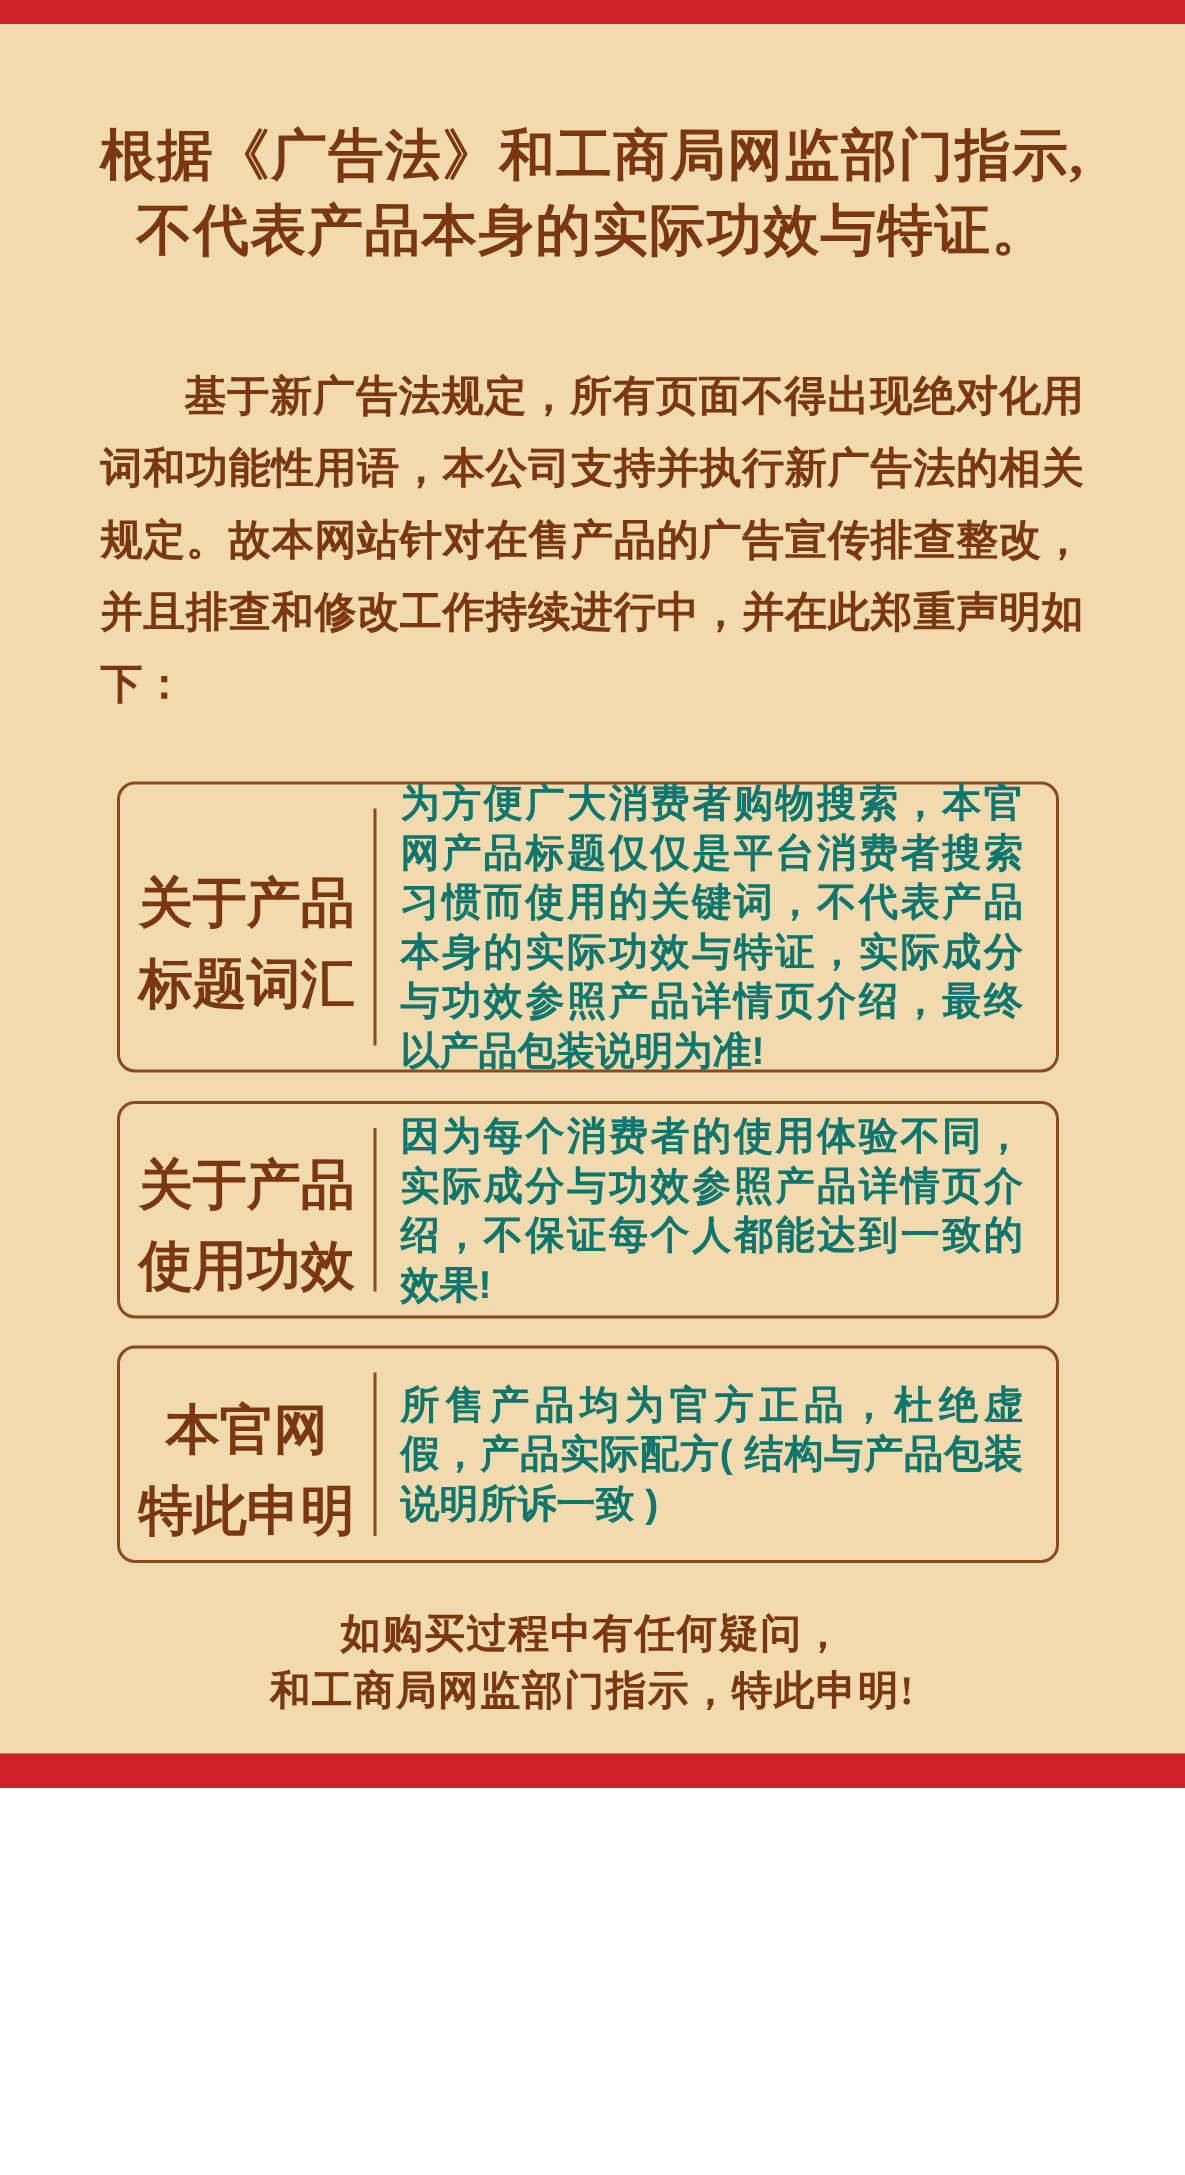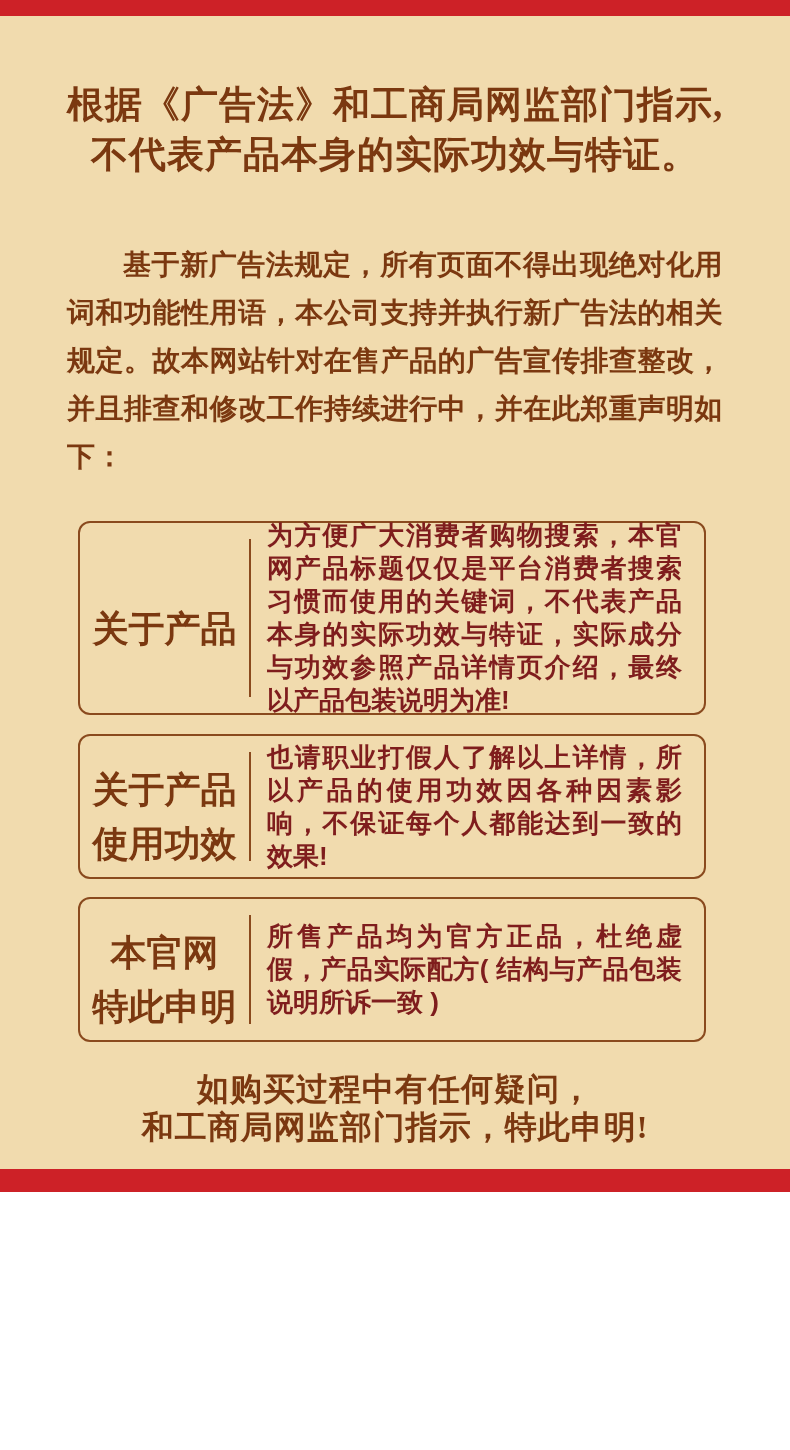--- a/index.html
+++ b/index.html
@@ -69,28 +69,28 @@
     margin: 16px 0;
     background: #8a4a1e;
   }
   .box-body {
     flex: 1;
     padding: 0 22px 0 16px;
     font-family: "Liberation Sans", "DejaVu Sans", sans-serif;
     font-size: 26px;
     font-weight: bold;
     line-height: 33px;
-    color: #7f1d1d;
+    color: #0f766e;
     text-align: justify;
   }
 
   .footer {
     margin-top: 28px;
     text-align: center;
-    font-size: 32px;
+    font-size: 27px;
     font-weight: bold;
     line-height: 38px;
     color: #7b3810;
     letter-spacing: 1px;
   }
 </style>
 </head>
 <body>
 
 <div class="page">
@@ -104,32 +104,33 @@
 
   <div class="statement">
     <p>基于新广告法规定，所有页面不得出现绝对化用词和功能性用语，本公司支持并执行新广告法的相关规定。故本网站针对在售产品的广告宣传排查整改，并且排查和修改工作持续进行中，并在此郑重声明如下：</p>
   </div>
 
   <div class="boxes">
 
     <div class="notice-box box-1">
       <div class="box-label">
         <div>关于产品</div>
+        <div>标题词汇</div>
       </div>
       <div class="box-divider"></div>
       <div class="box-body">为方便广大消费者购物搜索，本官网产品标题仅仅是平台消费者搜索习惯而使用的关键词，不代表产品本身的实际功效与特证，实际成分与功效参照产品详情页介绍，最终以产品包装说明为准!</div>
     </div>
 
     <div class="notice-box box-2">
       <div class="box-label">
         <div>关于产品</div>
         <div>使用功效</div>
       </div>
       <div class="box-divider"></div>
-      <div class="box-body">也请职业打假人了解以上详情，所以产品的使用功效因各种因素影响，不保证每个人都能达到一致的效果!</div>
+      <div class="box-body">因为每个消费者的使用体验不同，实际成分与功效参照产品详情页介绍，不保证每个人都能达到一致的效果!</div>
     </div>
 
     <div class="notice-box box-3">
       <div class="box-label">
         <div>本官网</div>
         <div>特此申明</div>
       </div>
       <div class="box-divider"></div>
       <div class="box-body">所售产品均为官方正品，杜绝虚假，产品实际配方( 结构与产品包装说明所诉一致 )</div>
     </div>

